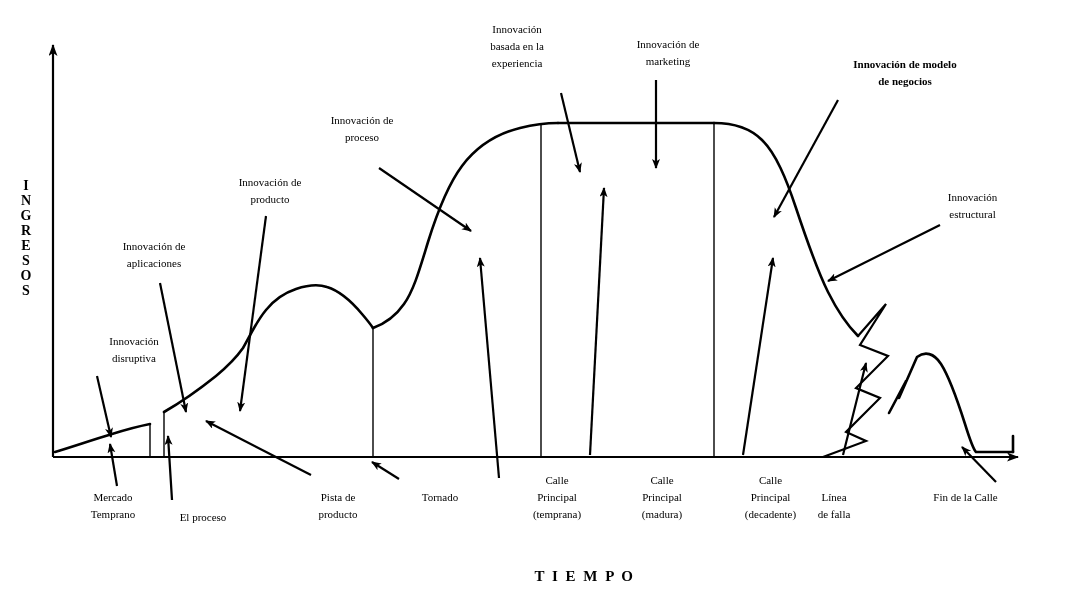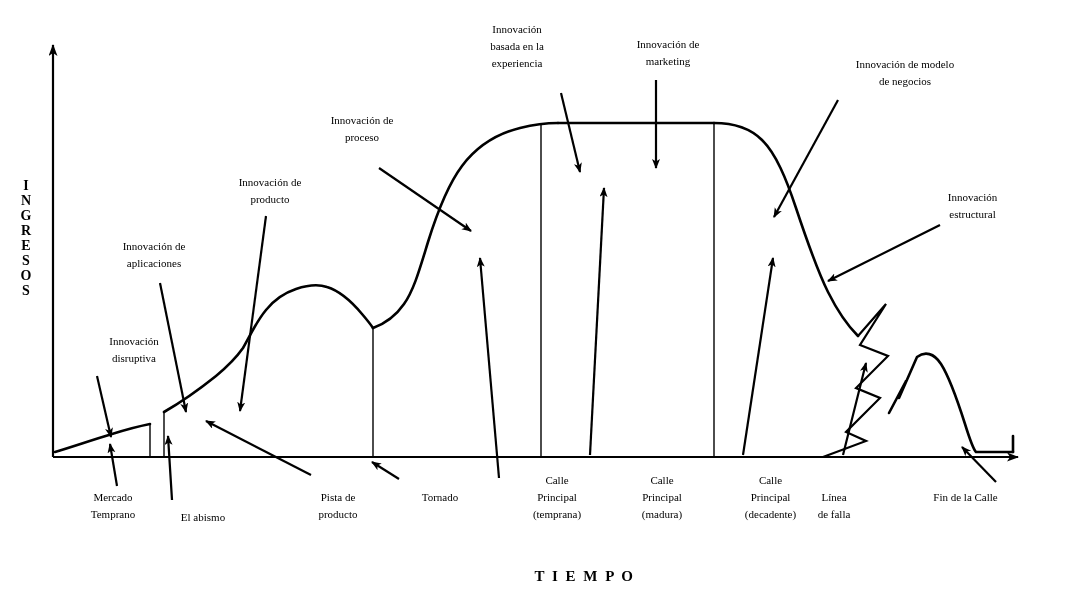--- a/index.html
+++ b/index.html
@@ -148,28 +148,28 @@
 aplicaciones</div>
   <div class="lbl" style="left:205px; top:174px; width:130px;">Innovación de
 producto</div>
   <div class="lbl" style="left:297px; top:112px; width:130px;">Innovación de
 proceso</div>
   <div class="lbl" style="left:452px; top:21px; width:130px;">Innovación
 basada en la
 experiencia</div>
   <div class="lbl" style="left:603px; top:36px; width:130px;">Innovación de
 marketing</div>
-  <div class="lbl" style="left:810px; top:56px; width:190px;">Innovación de modelo
+  <div class="lbl" style="left:810px; top:56px; width:190px;font-weight:bold;">Innovación de modelo
 de negocios</div>
   <div class="lbl" style="left:910px; top:189px; width:125px;">Innovación
 estructural</div>
 
   <div class="lbl" style="left:58px; top:489px; width:110px;">Mercado
 Temprano</div>
-  <div class="lbl" style="left:148px; top:509px; width:110px;">El abismo</div>
+  <div class="lbl" style="left:148px; top:509px; width:110px;">El proceso</div>
   <div class="lbl" style="left:283px; top:489px; width:110px;">Pista de
 producto</div>
   <div class="lbl" style="left:390px; top:489px; width:100px;">Tornado</div>
   <div class="lbl" style="left:502px; top:472px; width:110px;">Calle
 Principal
 (temprana)</div>
   <div class="lbl" style="left:607px; top:472px; width:110px;">Calle
 Principal
 (madura)</div>
   <div class="lbl" style="left:713px; top:472px; width:115px;">Calle

